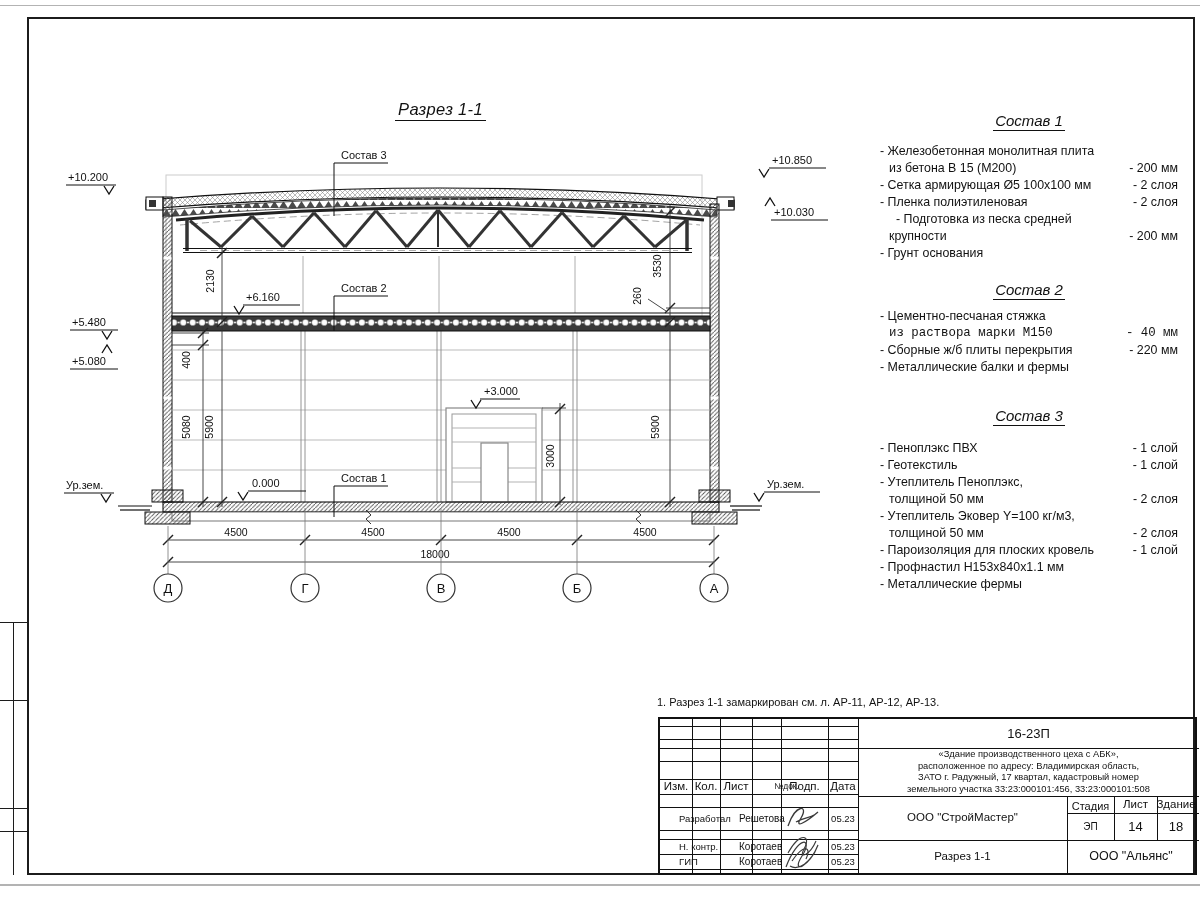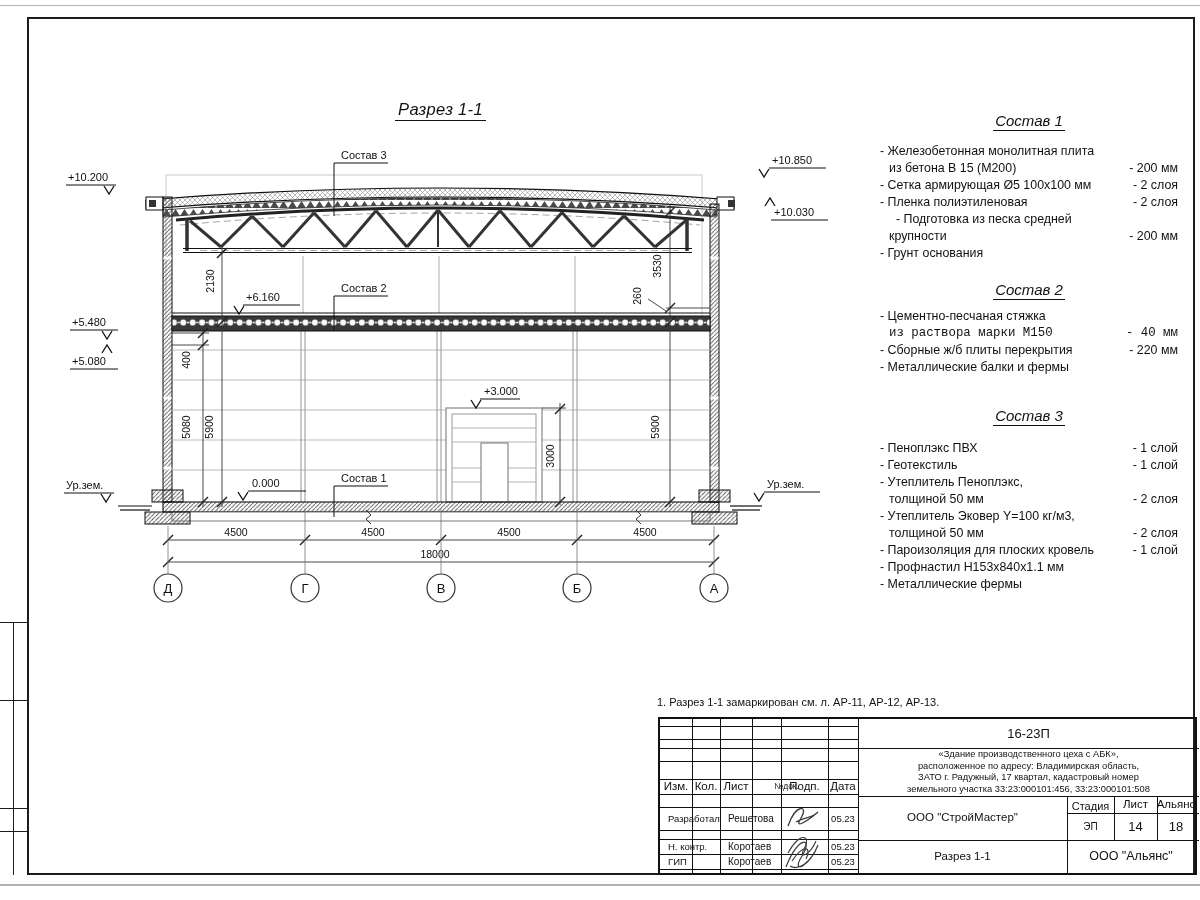--- a/index.html
+++ b/index.html
@@ -15,21 +15,21 @@
   #comps{position:absolute;left:880px;top:0;width:298px;height:620px;font-size:12.4px;line-height:17px}
   .comp-title{position:absolute;width:100%;text-align:center;font-size:15px;font-style:italic}
   .comp-title span{border-bottom:1.3px solid #111;padding:0 2px 1px}
   .cline{position:absolute;left:0;width:100%;height:17px;white-space:nowrap}
   .clt{position:absolute;left:0}
   .clt.ind{left:9px}
   .clv{position:absolute;right:0}
   #tb{position:absolute;left:658px;top:717px;width:539px;height:158px;border:2px solid #111;box-sizing:border-box}
   #tb .l{position:absolute;background:#111}
   #tb .c{position:absolute;display:flex;align-items:center;justify-content:center;text-align:center;line-height:1.2}
-  #tb .c.left{justify-content:flex-start;padding-left:8px;text-align:left}
+  #tb .c.left{justify-content:flex-start;padding-left:19px;text-align:left}
   #sigsvg{position:absolute;left:0;top:0}
 </style>
 </head>
 <body>
 <div id="page">
 
   <div class="edge" style="left:0;top:5px;width:1200px;height:1px"></div>
   <div class="edge" style="left:0;top:884px;width:1200px;height:1.5px"></div>
 
   <div id="frame"></div>
@@ -384,21 +384,21 @@
       <div class="c" style="left: 198px; top: 29px; width: 341px; height: 48px; font-size: 9.3px; flex-direction: column; justify-content: center; line-height: 11.5px;">
         <div style="width: 100%;">«Здание производственного цеха с АБК»,</div>
         <div style="width: 100%;">расположенное по адресу: Владимирская область,</div>
         <div style="width: 100%;">ЗАТО г. Радужный, 17 квартал, кадастровый номер</div>
         <div style="width: 100%;">земельного участка 33:23:000101:456, 33:23:000101:508</div>
       </div>
       <div class="c" style="left: 198px; top: 77px; width: 209px; height: 44px; font-size: 11.5px;">ООО "СтройМастер"</div>
       <div class="c" style="left: 198px; top: 121px; width: 209px; height: 33px; font-size: 11.5px;">Разрез 1-1</div>
       <div class="c" style="left: 407px; top: 79px; width: 47px; height: 17px; font-size: 11px;">Стадия</div>
       <div class="c" style="left: 454px; top: 77px; width: 43px; height: 17px; font-size: 11.5px;">Лист</div>
-      <div class="c" style="left: 497px; top: 77px; width: 38px; height: 17px; font-size: 11.5px;">Альянс</div>
+      <div class="c" style="left: 497px; top: 77px; width: 38px; height: 17px; font-size: 11.5px;">Здание</div>
       <div class="c" style="left: 407px; top: 94px; width: 47px; height: 27px; font-size: 10px;">ЭП</div>
       <div class="c" style="left: 454px; top: 94px; width: 43px; height: 27px; font-size: 13px;">14</div>
       <div class="c" style="left: 497px; top: 94px; width: 38px; height: 27px; font-size: 13px;">18</div>
       <div class="c" style="left: 407px; top: 121px; width: 128px; height: 33px; font-size: 12.5px;">ООО "Альянс"</div>
       <svg id="sigsvg" width="539" height="154">
         <path d="M128,107 C136,84 149,86 141,99 C134,110 145,104 158,93 M136,103 C144,98 150,99 154,96" stroke="#3a3a3a" stroke-width="1.3" fill="none"></path>
         <path d="M126,148 C138,116 154,118 142,137 C130,156 150,148 158,126 C151,144 138,152 130,147 M132,142 C144,124 152,128 146,140" stroke="#3a3a3a" stroke-width="1.2" fill="none"></path>
         <path d="M128,134 C140,112 152,116 144,130 C138,141 150,136 156,122" stroke="#3a3a3a" stroke-width="1.1" fill="none"></path>
       </svg>
     </div>

